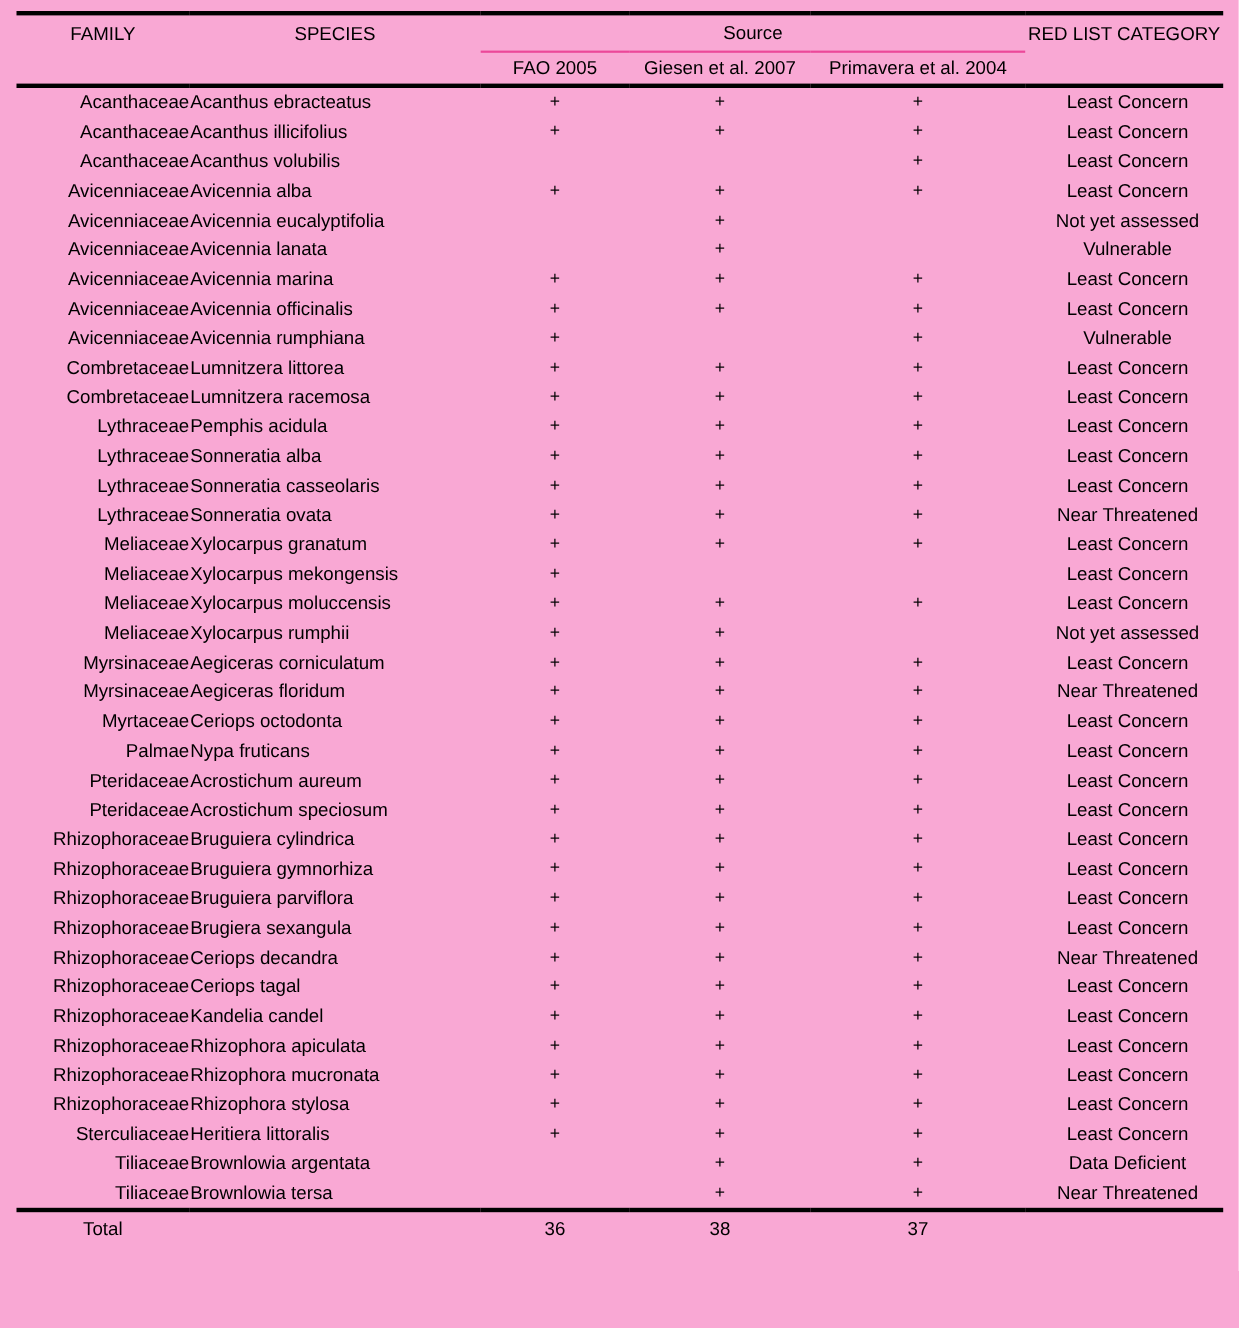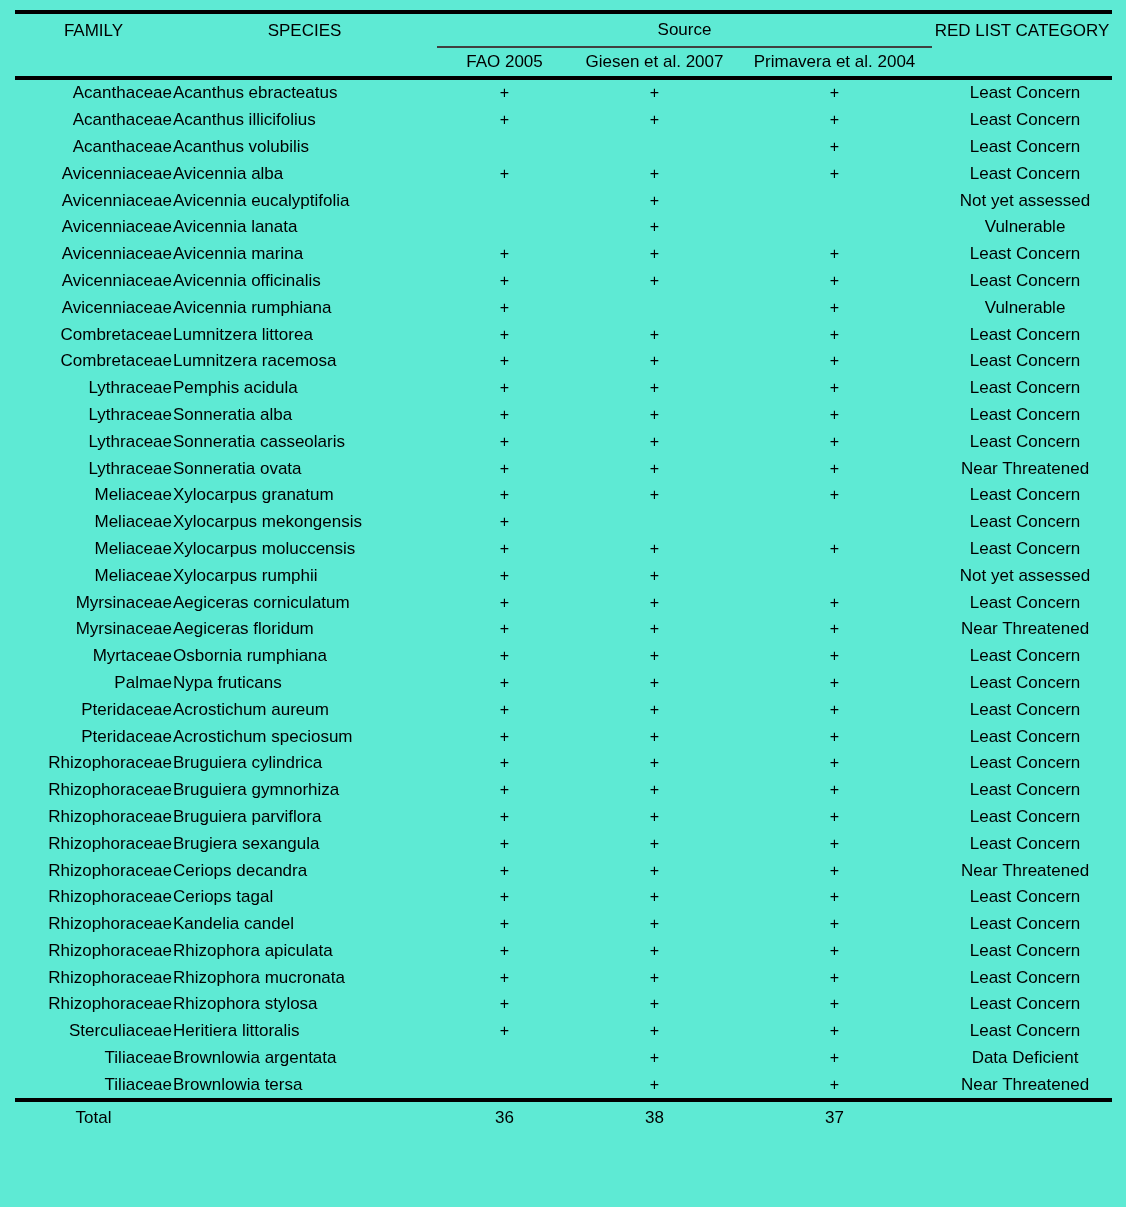--- a/index.html
+++ b/index.html
@@ -5,21 +5,21 @@
   html, body {
     margin: 0;
     padding: 0;
     background: #ffffff;
     font-family: "Liberation Sans", "DejaVu Sans", sans-serif;
     color: #000000;
   }
   .page {
     width: 1126px;
     height: 1207px;
-    background: #5eead4;
+    background: #f9a8d4;
     box-sizing: border-box;
     padding-top: 10px;
   }
   table.species-table {
     border-collapse: collapse;
     table-layout: fixed;
     margin-left: 15px;
     width: 1097px;
     border-top: 4px solid #000000;
   }
@@ -33,21 +33,21 @@
   th, td {
     font-size: 17px;
     font-weight: normal;
     padding: 0;
     vertical-align: middle;
     white-space: nowrap;
     overflow: hidden;
   }
 
   thead tr.header-row-1 th { height: 32px; text-align: center; }
-  thead tr.header-row-1 th.source-group { border-bottom: 2px solid #404040; }
+  thead tr.header-row-1 th.source-group { border-bottom: 2px solid #ec4899; }
   thead tr.header-row-2 th { height: 28px; text-align: center; border-bottom: 4px solid #000000; }
 
   tbody td { height: 26.8px; }
   td.cell-family { text-align: right; padding-left: 10px; }
   td.cell-species { text-align: left; padding-left: 1px; }
   td.cell-mark { text-align: center; font-size: 16px; }
   td.cell-redlist { text-align: center; padding-left: 6px; }
 
   tfoot td { height: 32px; border-top: 4px solid #000000; }
   tfoot td.total-label { text-align: center; }
@@ -269,21 +269,21 @@
     <td class="cell-family">Myrsinaceae</td>
     <td class="cell-species">Aegiceras floridum</td>
     <td class="cell-mark">+</td>
     <td class="cell-mark">+</td>
     <td class="cell-mark">+</td>
     <td class="cell-redlist">Near Threatened</td>
   </tr>
 
   <tr>
     <td class="cell-family">Myrtaceae</td>
-    <td class="cell-species">Osbornia rumphiana</td>
+    <td class="cell-species">Ceriops octodonta</td>
     <td class="cell-mark">+</td>
     <td class="cell-mark">+</td>
     <td class="cell-mark">+</td>
     <td class="cell-redlist">Least Concern</td>
   </tr>
 
   <tr>
     <td class="cell-family">Palmae</td>
     <td class="cell-species">Nypa fruticans</td>
     <td class="cell-mark">+</td>

